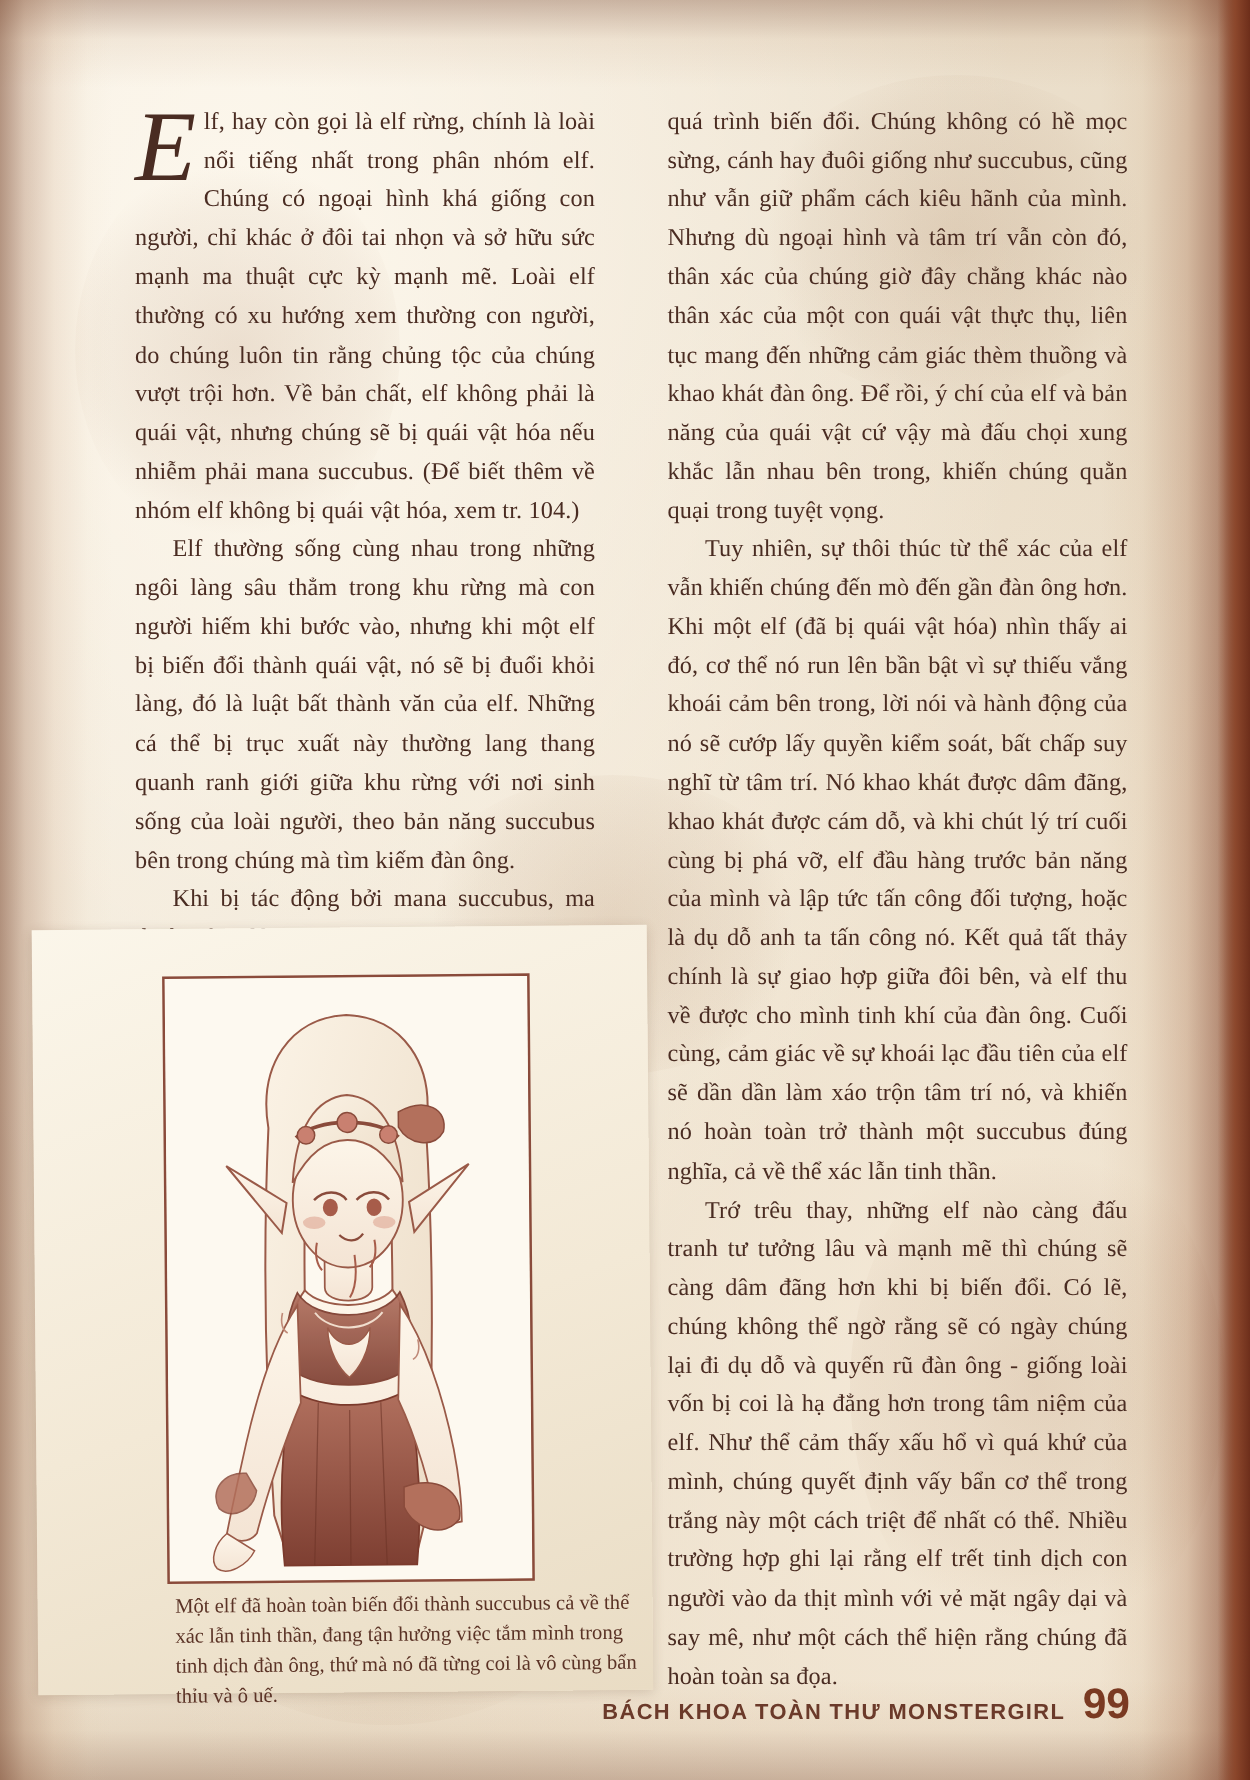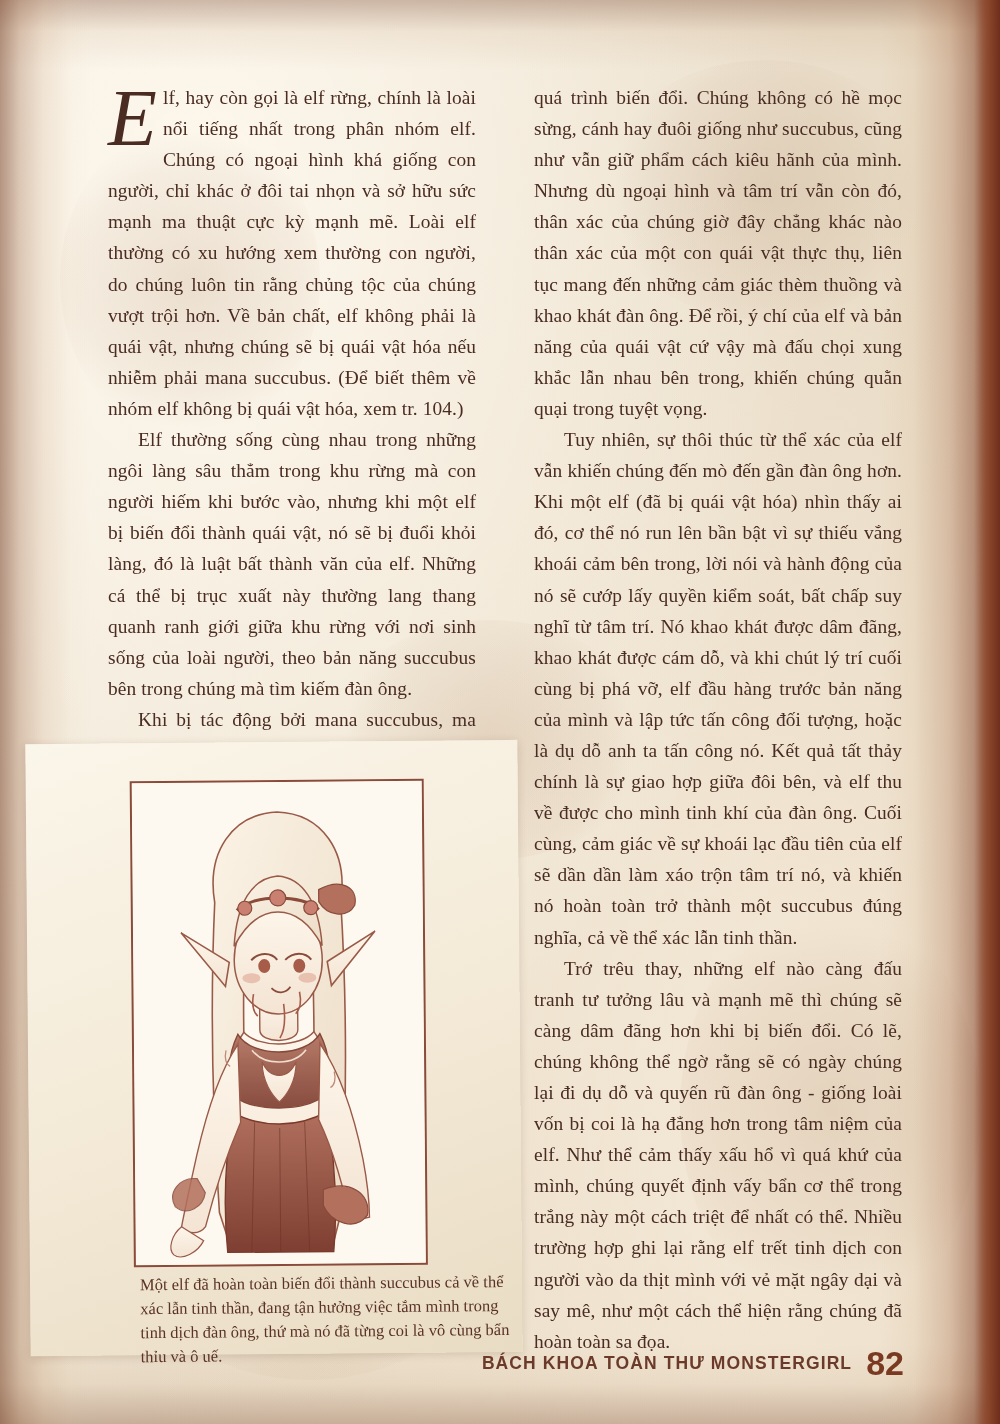--- a/index.html
+++ b/index.html
@@ -91,21 +91,21 @@
   }
   .caption{
     position:absolute;left:110px;top:530px;width:370px;
     font-family:"Liberation Serif", serif;
     font-size:16.5px;line-height:24px;color:#5b3326;
     text-align:left;
   }
 
   .footer{
     position:absolute;right:96px;bottom:44px;
-    display:flex;align-items:center;gap:14px;
+    display:flex;align-items:flex-end;gap:14px;
   }
   .footer-title{
     font-family:"Liberation Sans", sans-serif;
     font-size:17.5px;letter-spacing:1.1px;color:#6b3a2a;
     font-weight:600;
   }
   .folio{
     font-family:"Liberation Sans", sans-serif;
     font-size:34px;font-weight:bold;color:#7a3a22;
     line-height:34px;
@@ -219,16 +219,16 @@
 
         <path d="M92 268 C90 276 92 282 96 284" fill="none" stroke="#c08a78" stroke-width="1.3"></path>
         <path d="M200 290 C202 298 200 304 196 306" fill="none" stroke="#c08a78" stroke-width="1.3"></path>
       </svg>
     </div>
     <div class="caption">Một elf đã hoàn toàn biến đổi thành succubus cả về thể xác lẫn tinh thần, đang tận hưởng việc tắm mình trong tinh dịch đàn ông, thứ mà nó đã từng coi là vô cùng bẩn thỉu và ô uế.</div>
   </div>
 
   <div class="footer">
     <span class="footer-title">BÁCH KHOA TOÀN THƯ MONSTERGIRL</span>
-    <span class="folio">82</span>
+    <span class="folio">99</span>
   </div>
 
 </div>
 
 </body></html>

